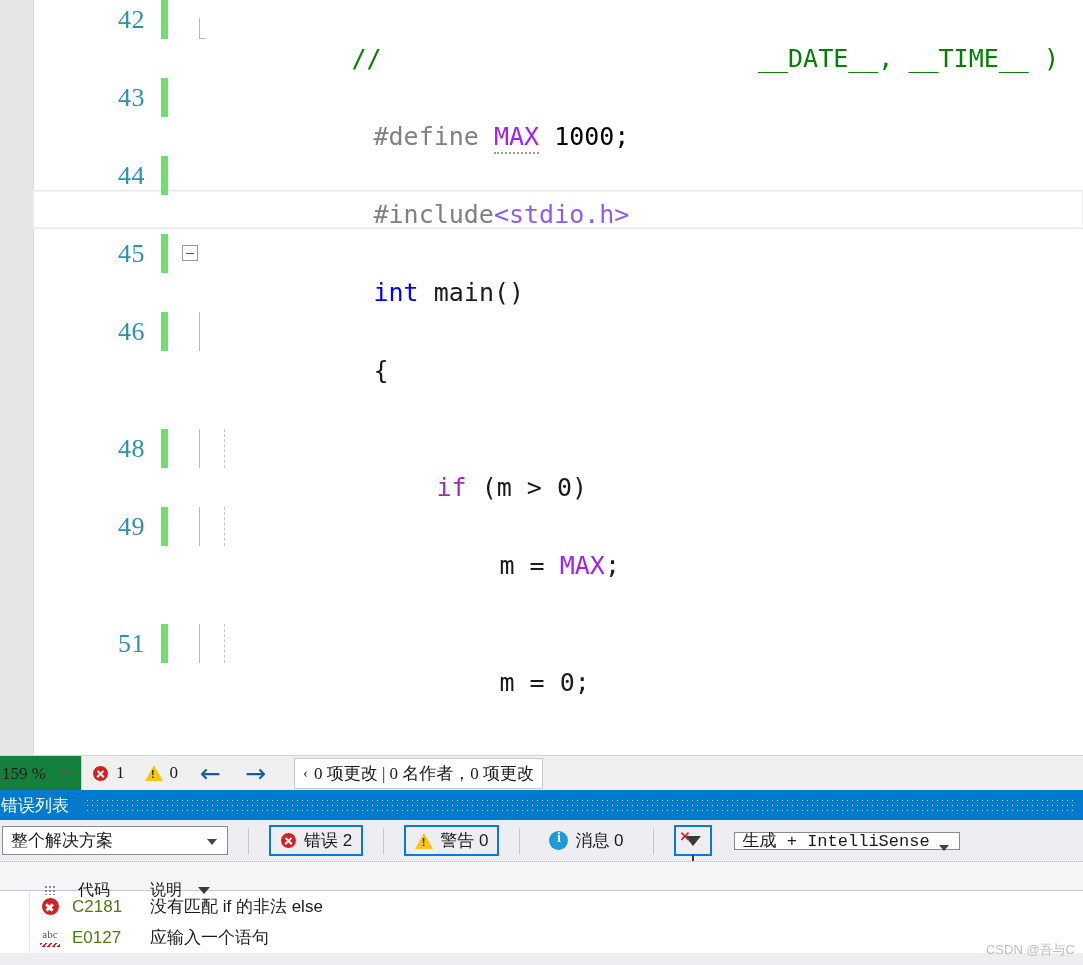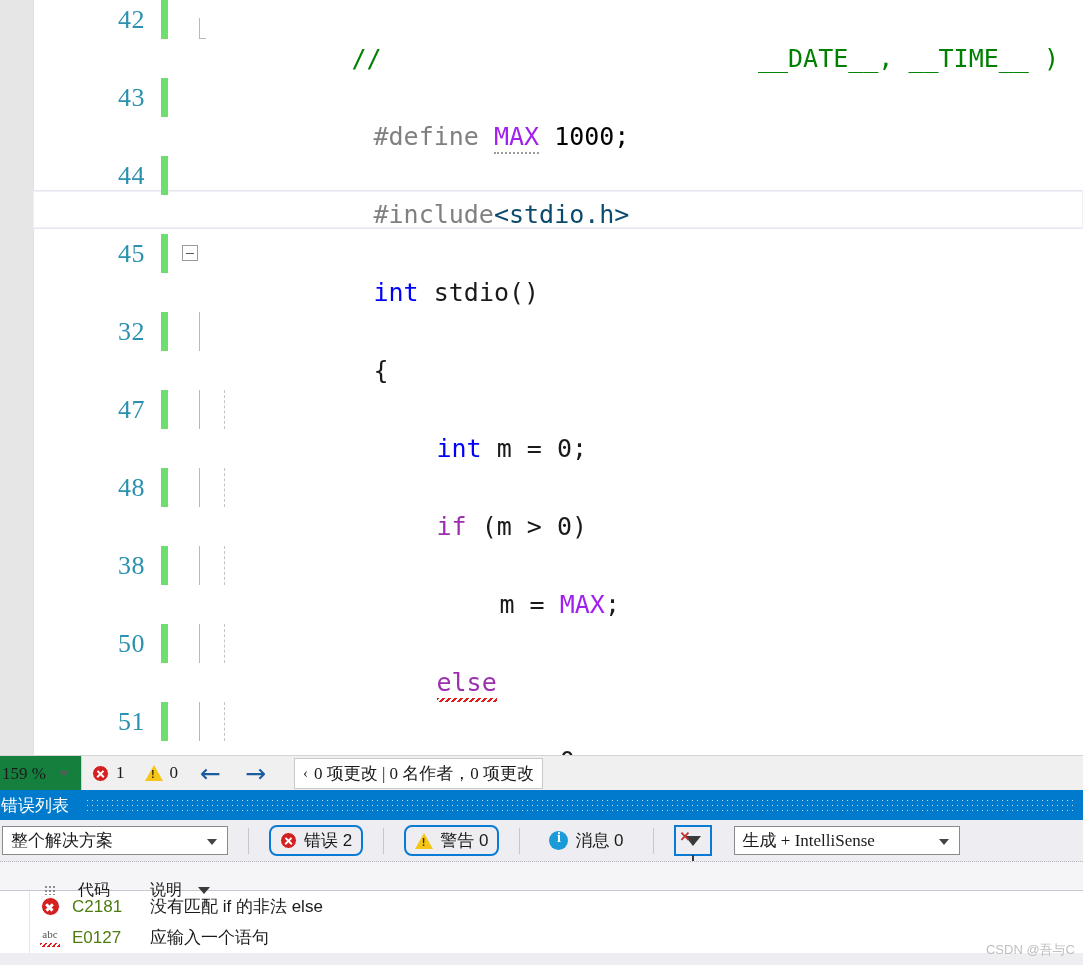--- a/index.html
+++ b/index.html
@@ -69,21 +69,21 @@
     font-size: 25px; line-height: 39px;
     white-space: pre;
     color: #000000;
   }
 
   
   .kw        { color: #9b2fae; }       
   .type      { color: #0000ff; }       
   .pp        { color: #808080; }       
   .macro     { color: #a020f0; }       
-  .str       { color: #0c4a6e; }       
+  .str       { color: #8b5cf6; }       
   .cmt       { color: #008000; }       
   .num       { color: #000000; }
   .plain     { color: #1a1a1a; }
 
   .sugg-underline {
     border-bottom: 2px dotted #9b9b9b;
     padding-bottom: 1px;
   }
   .err-squiggle {
     background-image: repeating-linear-gradient(
@@ -223,21 +223,20 @@
     border-left: 5px solid transparent; border-right: 5px solid transparent;
     border-top: 6px solid #444;
   }
   .sep-bar {
     width: 1px; height: 26px; background: #c6c6ce; margin: 0 8px;
   }
   .toggle-btn {
     height: 31px; display: flex; align-items: center; gap: 7px;
     padding: 0 9px; font-size: 17px; color: #1a1a1a;
     font-family: "Liberation Sans", sans-serif;
-    border-radius: 8px;
   }
   .toggle-btn.on { border: 2px solid #0a7bd4; background: #eeeef2; }
   .icon-info {
     width: 19px; height: 19px; border-radius: 50%; background: #1a9ad6;
     position: relative; flex: none;
   }
   .icon-info::after {
     content: "i"; position: absolute; left: 0; right: 0; top: -1px;
     text-align: center; color: #fff; font-size: 14px; font-weight: bold;
     font-family: "Liberation Serif", serif;
@@ -255,25 +254,25 @@
   .funnel::after {
     content: ""; position: absolute; left: -1px; top: 9px;
     width: 2px; height: 6px; background: #3a3a3a;
   }
   .funnel-x {
     position: absolute; left: 4px; top: 3px;
     color: #c03030; font-size: 13px; font-weight: bold;
     font-family: "Liberation Sans", sans-serif; line-height: 1;
   }
   #build-combo {
-    width: 226px; height: 29px; background: #fff;
+    width: 226px; height: 18px; background: #fff;
     border: 1px solid #8a8a8a; position: relative;
     display: flex; align-items: center; padding-left: 8px;
     font-size: 17px; color: #1a1a1a; margin-left: 10px;
-    font-family: Liberation Serif, serif;
+    font-family: Liberation Mono, monospace;
   }
   #build-combo .caret {
     position: absolute; right: 10px; top: 12px; width: 0; height: 0;
     border-left: 5px solid transparent; border-right: 5px solid transparent;
     border-top: 6px solid #444;
   }
 
   
   #error-grid { background: #ffffff; }
   #grid-header {
@@ -384,82 +383,60 @@
         </div>
       </div>
 
       <div class="line-row" style="top:117px">
         <div class="lineno">45</div>
         <div class="changebar"></div>
         <div class="struct">
           <div class="collapse-box"></div>
         </div>
         <div class="code-text" style="left:190px">
-          <span class="type">int</span><span> </span><span class="plain">stdio()</span>
+          <span class="type">int</span><span> </span><span class="plain">main()</span>
         </div>
       </div>
 
       <div class="line-row" style="top:156px">
-        <div class="lineno">32</div>
+        <div class="lineno">46</div>
         <div class="changebar"></div>
         <div class="struct">
           <div class="vline-solid"></div>
         </div>
         <div class="code-text" style="left:190px">
           <span class="plain">{</span>
         </div>
       </div>
 
-      <div class="line-row" style="top:195px">
-        <div class="lineno">47</div>
+
+      <div class="line-row" style="top:234px">
+        <div class="lineno">48</div>
         <div class="changebar"></div>
         <div class="struct">
           <div class="vline-solid"></div>
           <div class="vline-dotted"></div>
         </div>
         <div class="code-text" style="left:253px">
-          <span class="type">int</span><span> </span><span class="plain">m = 0;</span>
-        </div>
-      </div>
-
-      <div class="line-row" style="top:234px">
-        <div class="lineno">48</div>
+          <span class="kw">if</span><span> </span><span class="plain">(m &gt; 0)</span>
+        </div>
+      </div>
+
+      <div class="line-row" style="top:273px">
+        <div class="lineno">49</div>
         <div class="changebar"></div>
         <div class="struct">
           <div class="vline-solid"></div>
           <div class="vline-dotted"></div>
         </div>
-        <div class="code-text" style="left:253px">
-          <span class="kw">if</span><span> </span><span class="plain">(m &gt; 0)</span>
-        </div>
-      </div>
-
-      <div class="line-row" style="top:273px">
-        <div class="lineno">38</div>
-        <div class="changebar"></div>
-        <div class="struct">
-          <div class="vline-solid"></div>
-          <div class="vline-dotted"></div>
-        </div>
         <div class="code-text" style="left:316px">
           <span class="plain">m = </span><span class="macro">MAX</span><span class="plain">;</span>
         </div>
       </div>
 
-      <div class="line-row" style="top:312px">
-        <div class="lineno">50</div>
-        <div class="changebar"></div>
-        <div class="struct">
-          <div class="vline-solid"></div>
-          <div class="vline-dotted"></div>
-        </div>
-        <div class="code-text" style="left:253px">
-          <span class="kw err-squiggle">else</span>
-        </div>
-      </div>
 
       <div class="line-row" style="top:351px">
         <div class="lineno">51</div>
         <div class="changebar"></div>
         <div class="struct">
           <div class="vline-solid"></div>
           <div class="vline-dotted"></div>
         </div>
         <div class="code-text" style="left:316px">
           <span class="plain">m = 0;</span>

